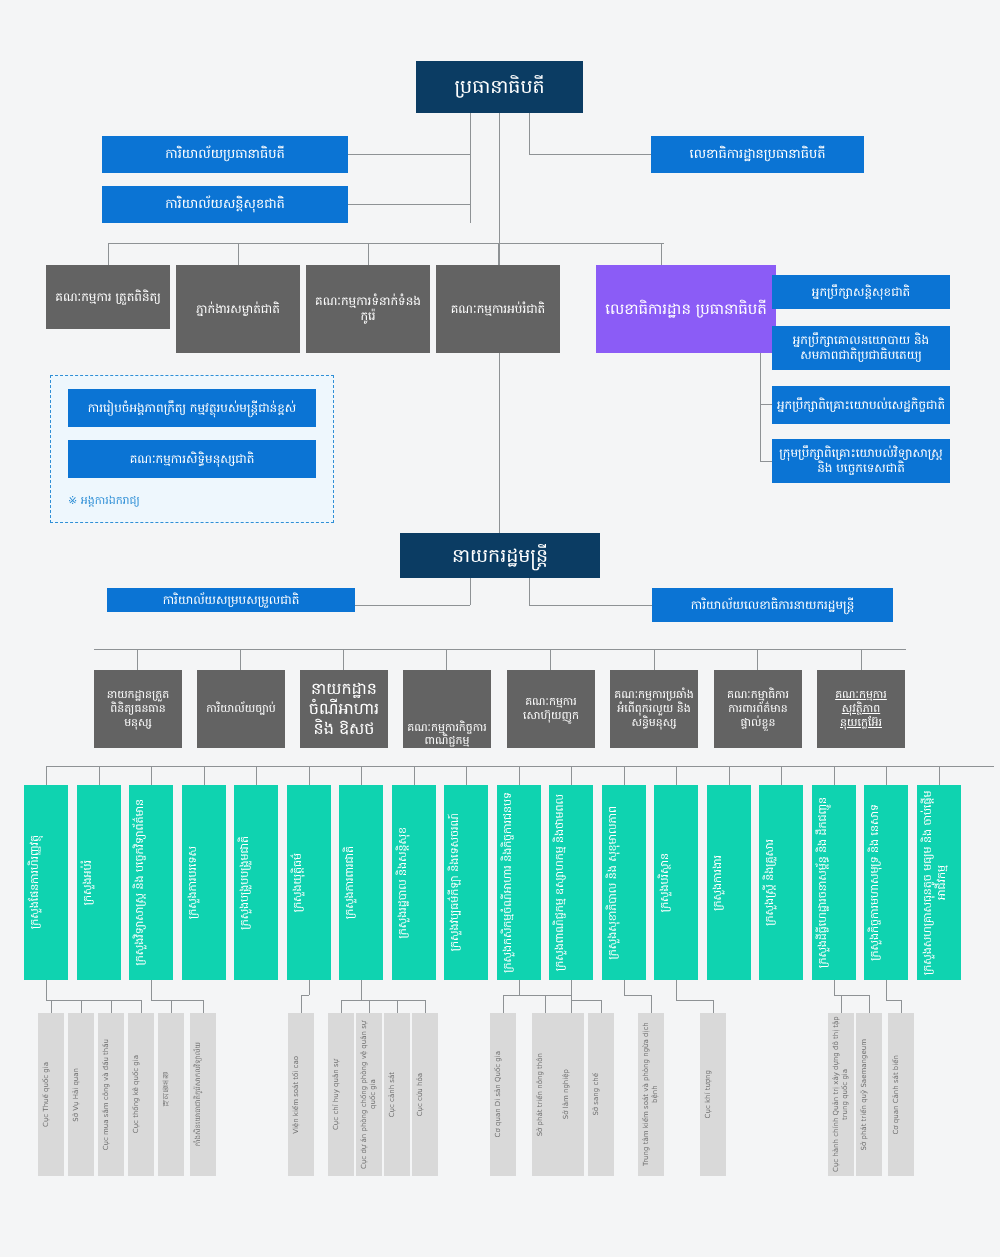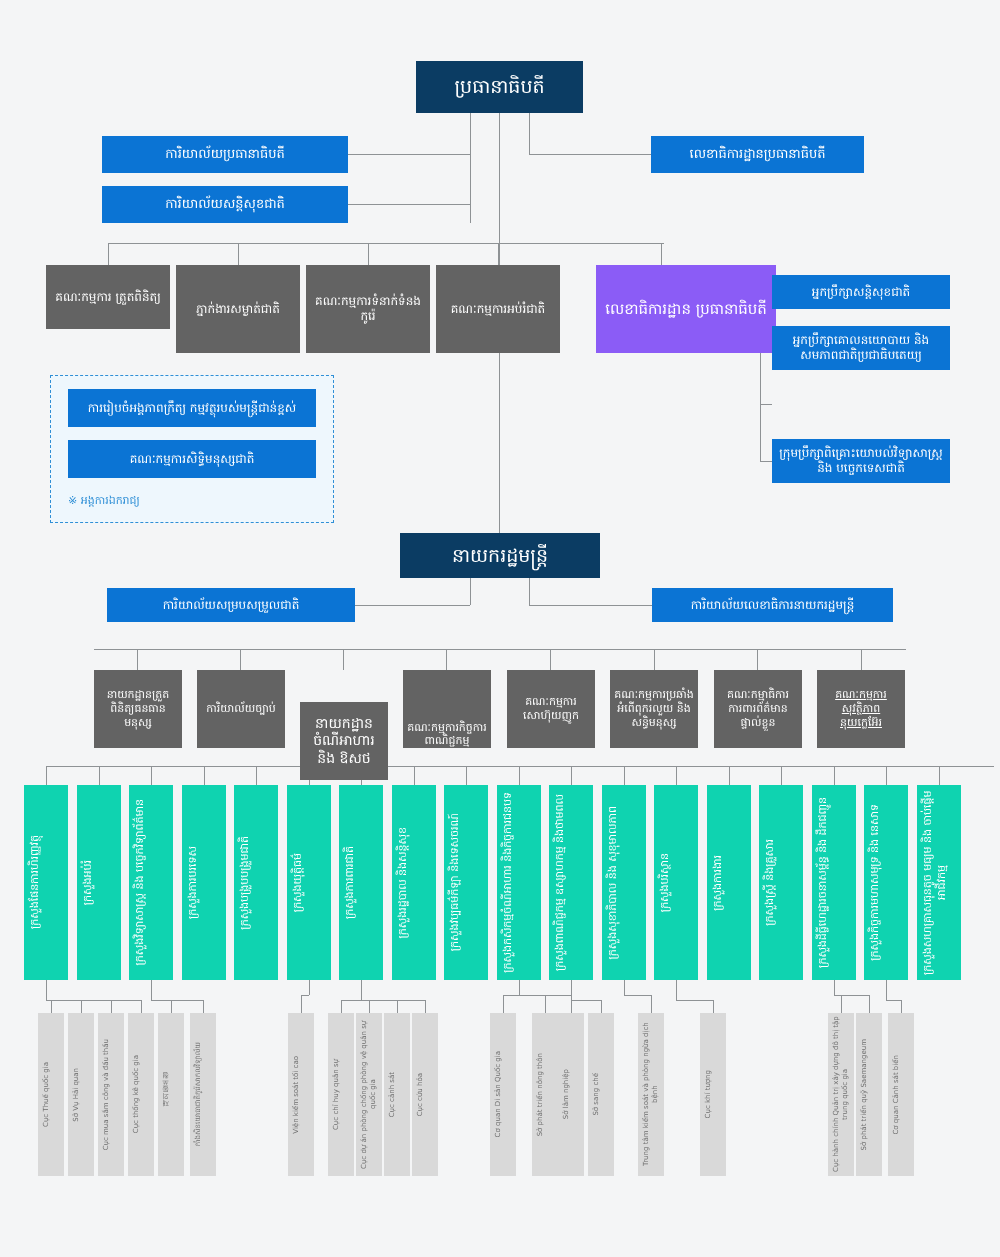--- a/index.html
+++ b/index.html
@@ -139,51 +139,54 @@
   <div class="node teal" style="left:568px; top:265px; width:180px; height:88px; font-size:15px;">
     <span>លេខាធិការដ្ឋាន ប្រធានាធិបតី</span>
   </div>
 
   <div class="node blue" style="left:772px; top:275px; width:178px; height:34px; font-size:12px;">
     <span>អ្នកប្រឹក្សាសន្តិសុខជាតិ</span>
   </div>
   <div class="node blue" style="left:772px; top:326px; width:178px; height:44px; font-size:12px;">
     <span>អ្នកប្រឹក្សាគោលនយោបាយ និងសមភាពជាតិប្រជាធិបតេយ្យ</span>
   </div>
+  <div class="node blue" style="left:772px; top:386px; width:178px; height:38px; font-size:12px;">
+    <span>អ្នកប្រឹក្សាពិគ្រោះយោបល់សេដ្ឋកិច្ចជាតិ</span>
+  </div>
   <div class="node blue" style="left:772px; top:439px; width:178px; height:44px; font-size:12px;">
     <span>ក្រុមប្រឹក្សាពិគ្រោះយោបល់វិទ្យាសាស្ត្រ និង បច្ចេកទេសជាតិ</span>
   </div>
 
   <div class="dashbox" style="left:50px; top:375px; width:284px; height:148px;"></div>
   <div class="node blue" style="left:68px; top:389px; width:248px; height:38px; font-size:12px;">
     <span>ការរៀបចំអង្គភាពក្រឹត្យ កម្មវត្ថុរបស់មន្ត្រីជាន់ខ្ពស់</span>
   </div>
   <div class="node blue" style="left:68px; top:440px; width:248px; height:38px; font-size:12px;">
     <span>គណៈកម្មការសិទ្ធិមនុស្សជាតិ</span>
   </div>
   <div class="note" style="left:68px; top:493px; font-size:11px;">※ អង្គការឯករាជ្យ</div>
 
   <div class="node navy" style="left:400px; top:533px; width:200px; height:45px; font-size:19px;">
     <span>នាយករដ្ឋមន្ត្រី</span>
   </div>
 
-  <div class="node blue" style="left:107px; top:588px; width:248px; height:34px; font-size:12px;">
+  <div class="node blue" style="left:107px; top:588px; width:248px; height:24px; font-size:12px;">
     <span>ការិយាល័យសម្របសម្រួលជាតិ</span>
   </div>
   <div class="node blue" style="left:652px; top:588px; width:241px; height:34px; font-size:12px;">
     <span>ការិយាល័យលេខាធិការនាយករដ្ឋមន្ត្រី</span>
   </div>
 
   <div class="node gray" style="left:94px; top:670px; width:88px; height:78px; font-size:11px;">
     <span>នាយកដ្ឋានត្រួតពិនិត្យធនធានមនុស្ស</span>
   </div>
   <div class="node gray" style="left:197px; top:670px; width:88px; height:78px; font-size:11px;">
     <span>ការិយាល័យច្បាប់</span>
   </div>
-  <div class="node gray" style="left:300px; top:670px; width:88px; height:78px; font-size:14px;margin-top:32px;">
+  <div class="node gray" style="left:300px; top:670px; width:88px; height:78px; font-size:16px;">
     <span>នាយកដ្ឋានចំណីអាហារ និង ឱសថ</span>
   </div>
   <div class="node gray" style="left:403px; top:670px; width:88px; height:78px; font-size:11px;align-items:flex-end;">
     <span>គណៈកម្មការកិច្ចការពាណិជ្ជកម្ម</span>
   </div>
   <div class="node gray" style="left:507px; top:670px; width:88px; height:78px; font-size:11px;">
     <span>គណៈកម្មការសោហ៊ុយញូក</span>
   </div>
   <div class="node gray" style="left:610px; top:670px; width:88px; height:78px; font-size:11px;">
     <span>គណៈកម្មការប្រឆាំងអំពើពុករលួយ និងសន្ធិមនុស្ស</span>

